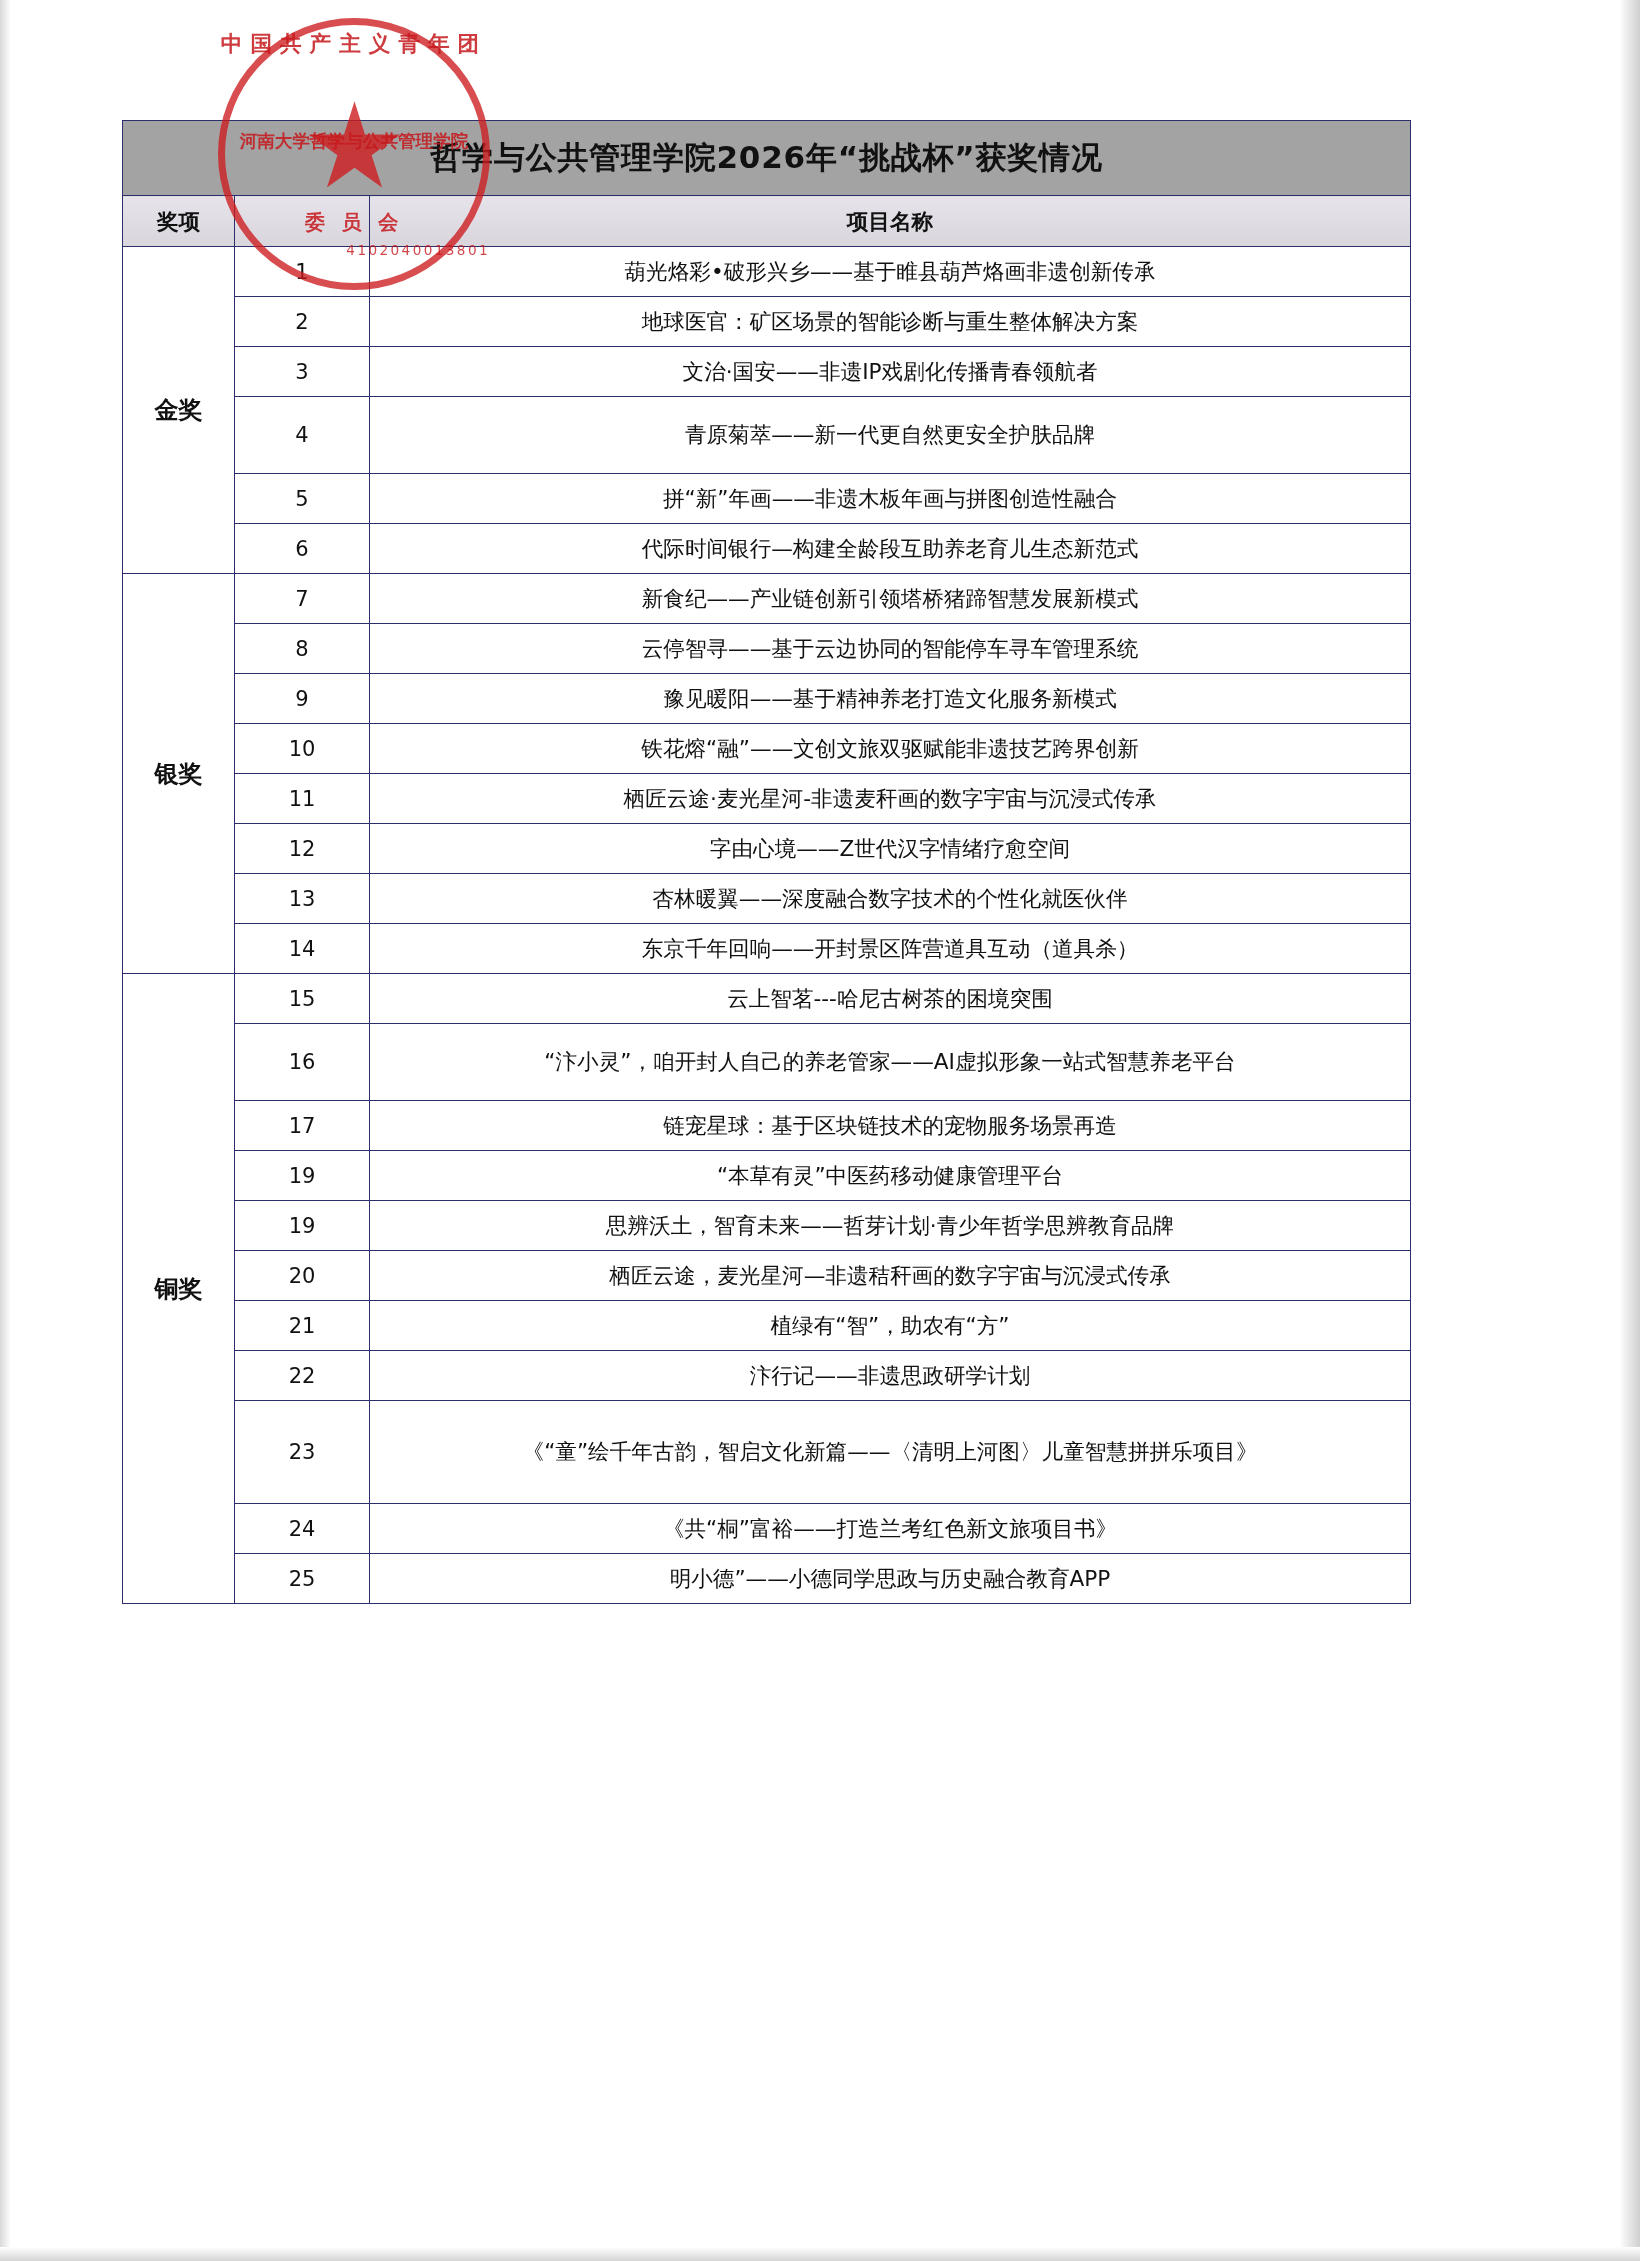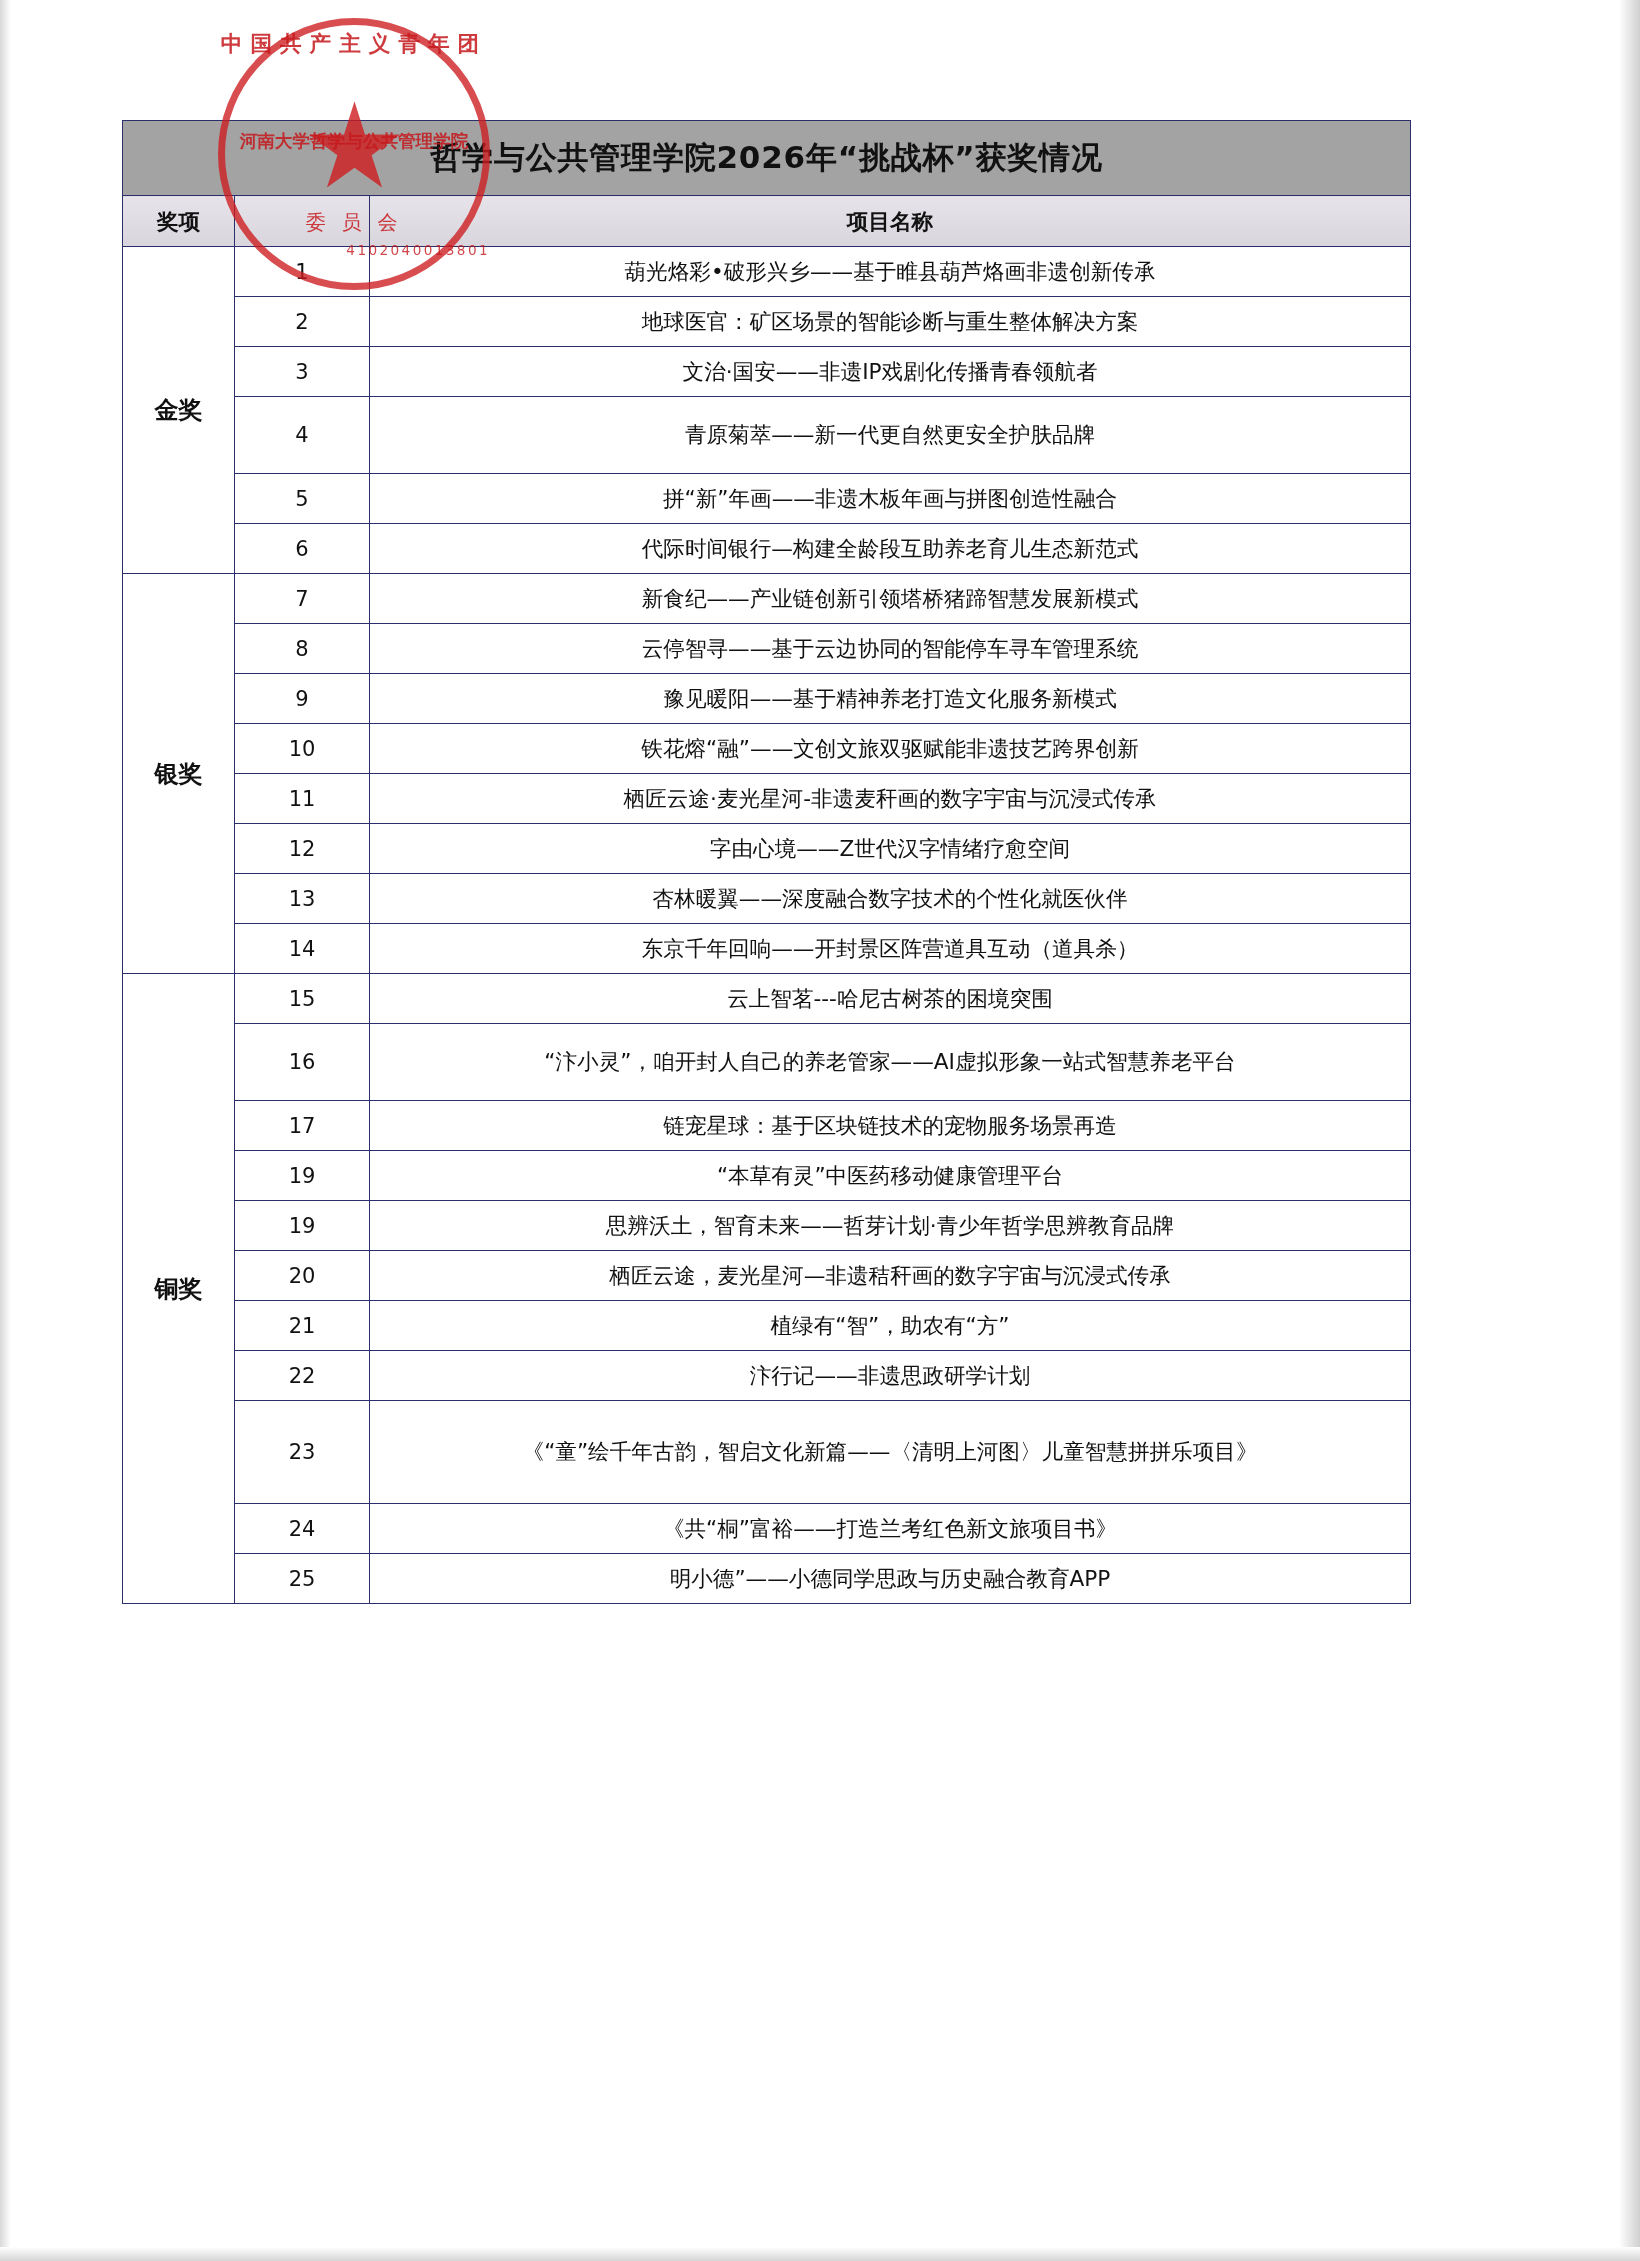--- a/index.html
+++ b/index.html
@@ -144,21 +144,21 @@
     font-weight: bold;
     line-height: 1.3;
   }
   #seal .bot-text {
     position: absolute;
     left: 0; top: 191px;
     width: 272px;
     text-align: center;
     color: rgba(198, 25, 28, 0.85);
     font-size: 20px;
-    font-weight: normal;
+    font-weight: bold;
     letter-spacing: 4.8px;
   }
   #seal .num-text {
     position: absolute;
     left: 0; top: 224px;
     width: 272px;
     text-align: right;
     color: rgba(198, 25, 28, 0.8);
     font-size: 13.6px;
     letter-spacing: 2.4px;

